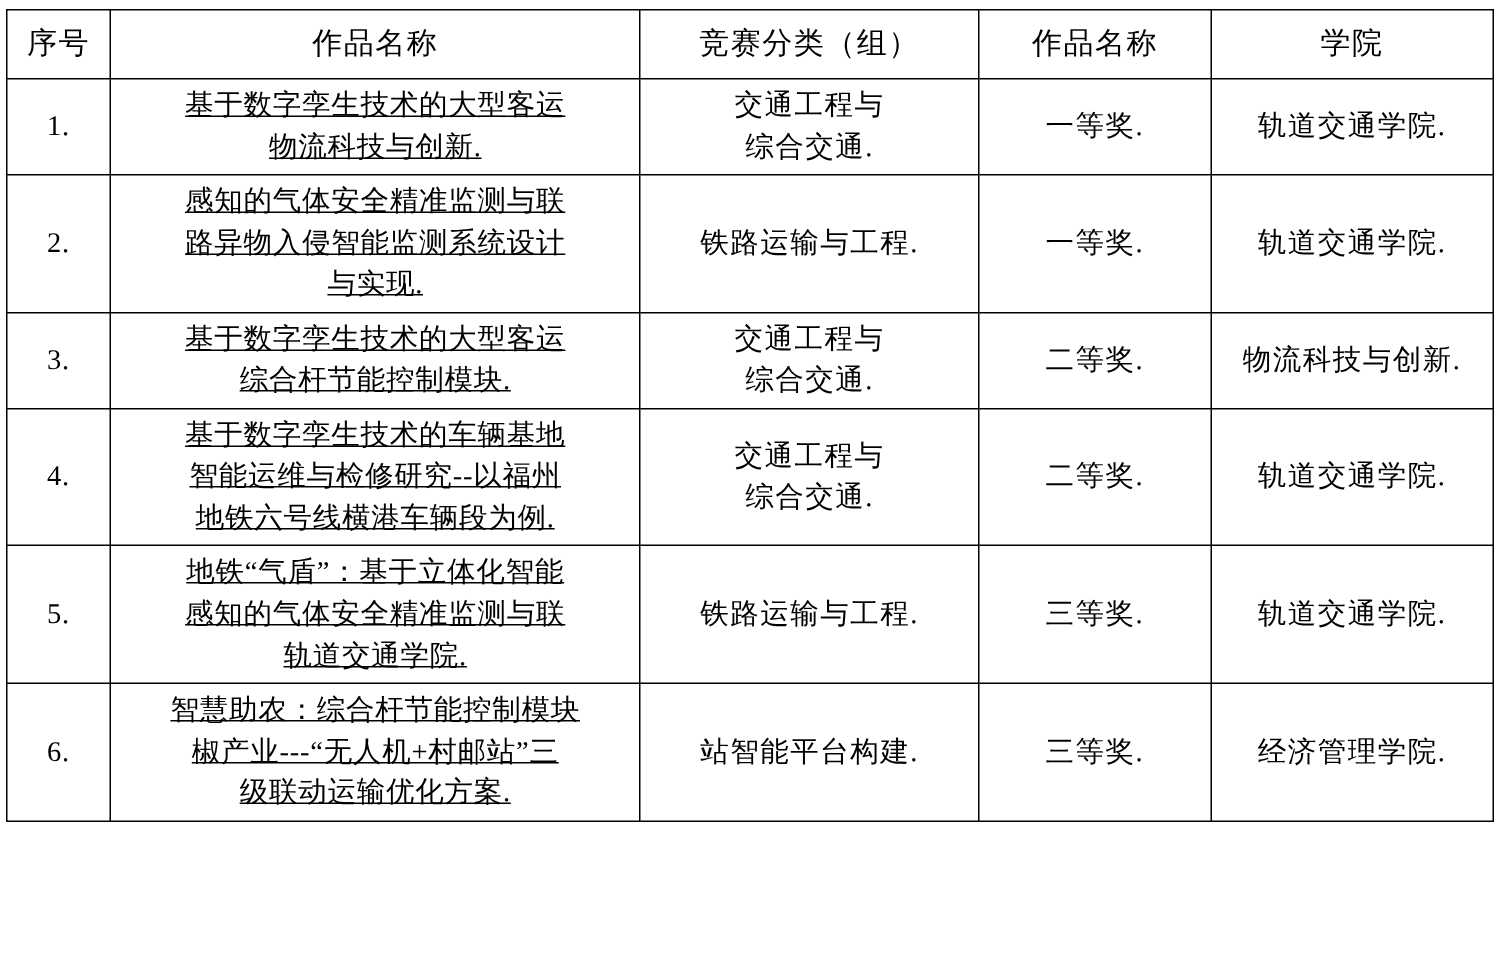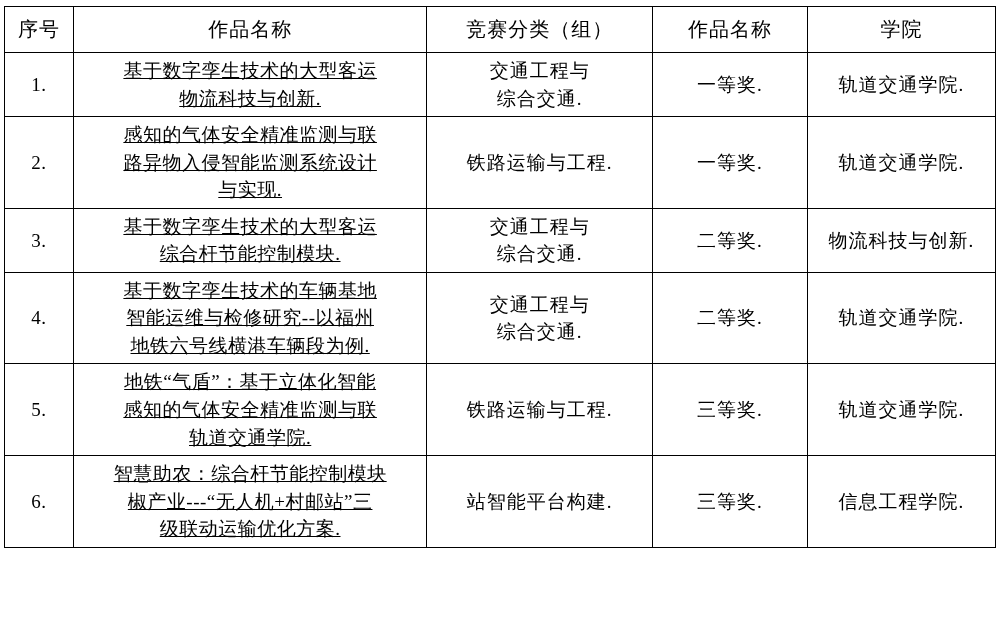--- a/index.html
+++ b/index.html
@@ -149,18 +149,18 @@
 
       <tr>
         <td class="cell-no">6.</td>
         <td class="cell-title">
           <span class="title-line">智慧助农：综合杆节能控制模块</span>
           <span class="title-line">椒产业---“无人机+村邮站”三</span>
           <span class="title-line">级联动运输优化方案.</span>
         </td>
         <td class="cell-cat">站智能平台构建.</td>
         <td class="cell-prize">三等奖.</td>
-        <td class="cell-coll">信息工程学院.</td>
+        <td class="cell-coll">经济管理学院.</td>
       </tr>
 
     </tbody>
   </table>
 </div>
 
 </body></html>

